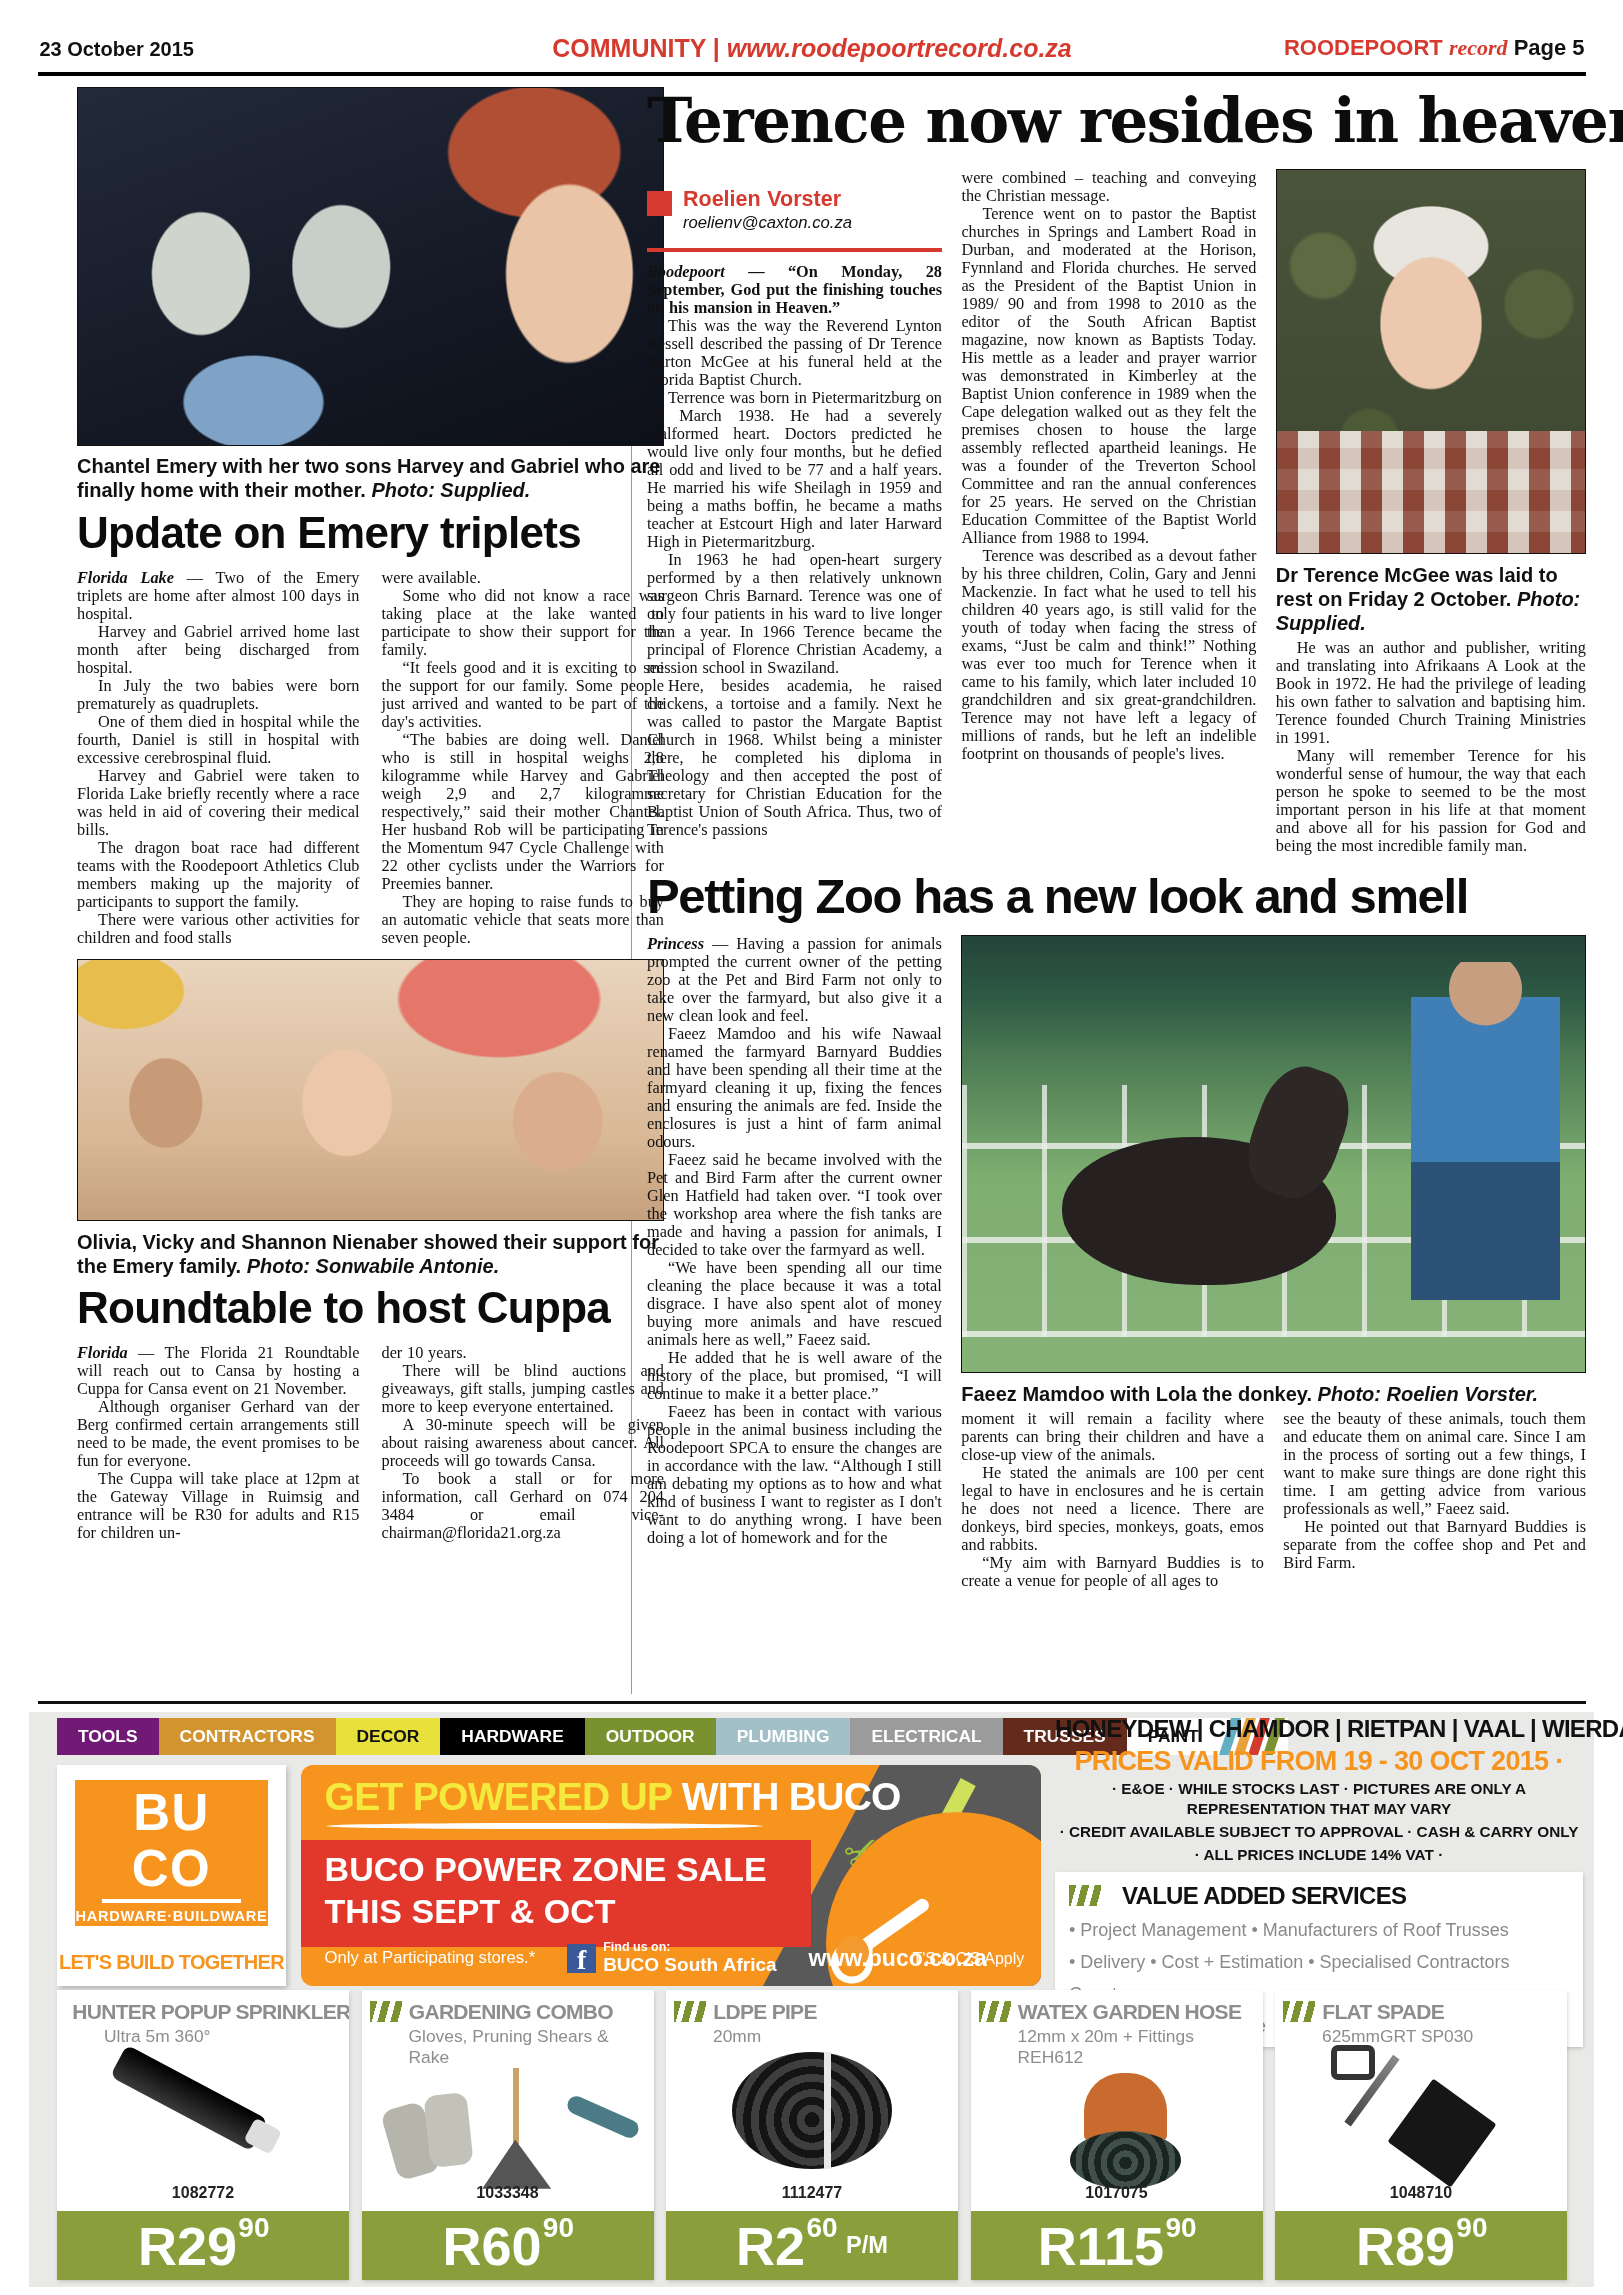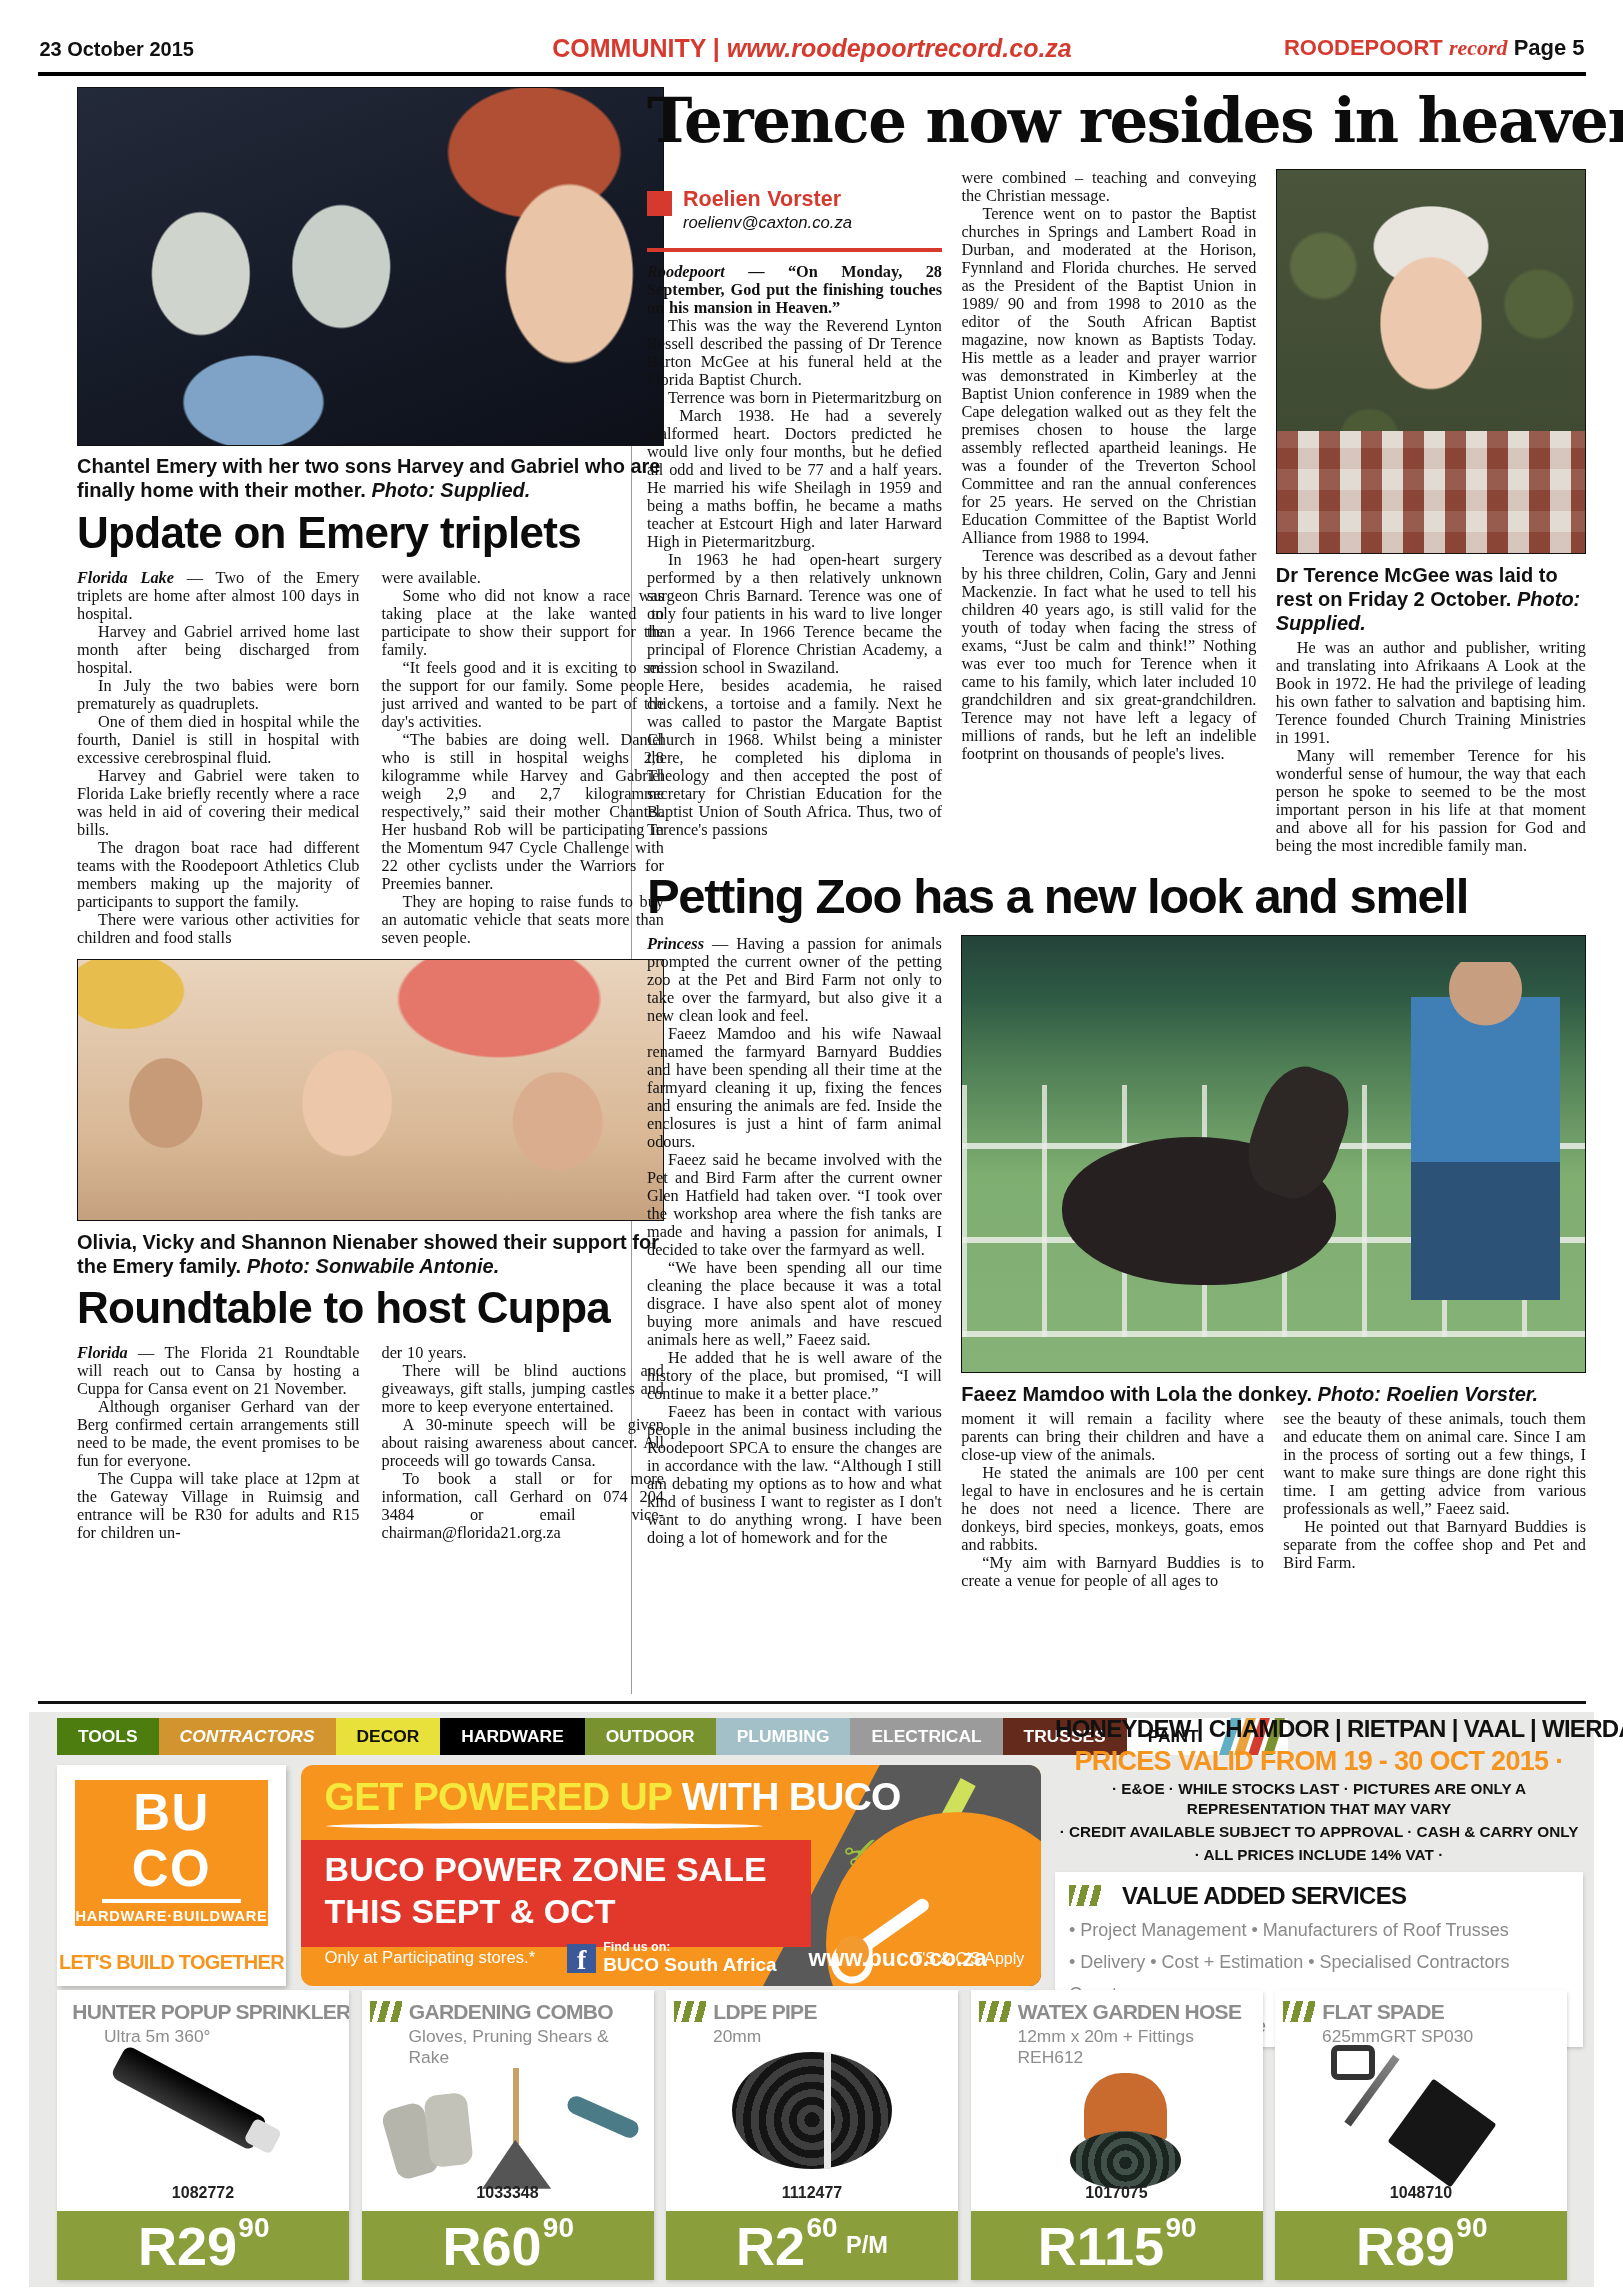--- a/index.html
+++ b/index.html
@@ -102,21 +102,21 @@
   .byline .nm{color:#d6392e;font-weight:bold;font-size:21.5px;line-height:23.6px;}
   .byline .em{font-style:italic;font-size:16.7px;line-height:21px;color:#111;}
   .redrule{height:3.5px;background:#d6392e;margin:11px 0 11px;}
 
   
   .ad{position:absolute;left:29px;top:1712px;width:1565px;height:575px;background:#e9e9e7;
       font-family:"Liberation Sans",sans-serif;}
   .cats{position:absolute;left:28px;top:5.6px;height:37px;display:flex;}
   .cat{display:flex;align-items:center;justify-content:center;color:#fff;font-weight:bold;
        font-size:17.4px;letter-spacing:0;padding:0 21px;white-space:nowrap;}
-  .t1{background:#4d7c0f;}.t2{background:#d1942f;font-style:italic;}.t3{background:#e8e13c;color:#111;}
+  .t1{background:#701a75;}.t2{background:#d1942f;}.t3{background:#e8e13c;color:#111;}
   .t4{background:#000000;}.t5{background:#77922f;}.t6{background:#a3bfc7;}
   .t7{background:#9b9b9b;}.t8{background:#642a1c;}.t9{background:#fff;color:#111;}
   .paint-stripes{display:flex;align-items:stretch;background:#fff;padding:0 8.3px 0 1.4px;}
   .paint-stripes span{width:10.4px;margin-left:4.2px;transform:skewX(-18deg);}
   .ps1{background:#62aec2;}.ps2{background:#e8a23c;}.ps3{background:#d23b2e;}.ps4{background:#7a922f;}
 
   .logo-card{position:absolute;left:28px;top:53px;width:229px;height:221px;background:#fff;
              box-shadow:2.1px 2.8px 5.6px rgba(0,0,0,.25);}
   .logo-box{position:absolute;left:18px;top:15.3px;width:193px;height:146px;background:#f7941e;
             color:#fff;text-align:center;}

